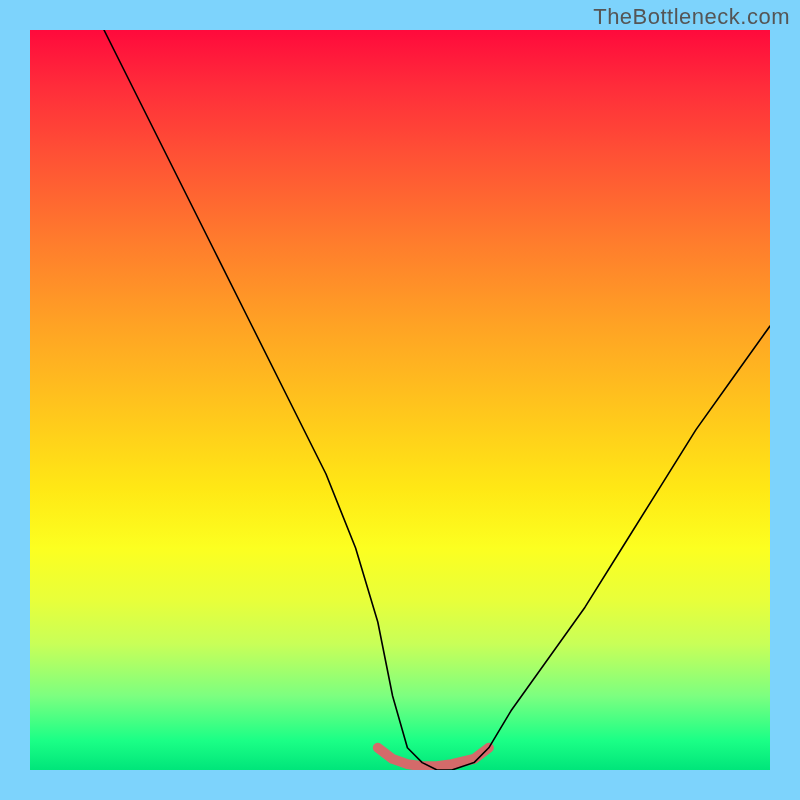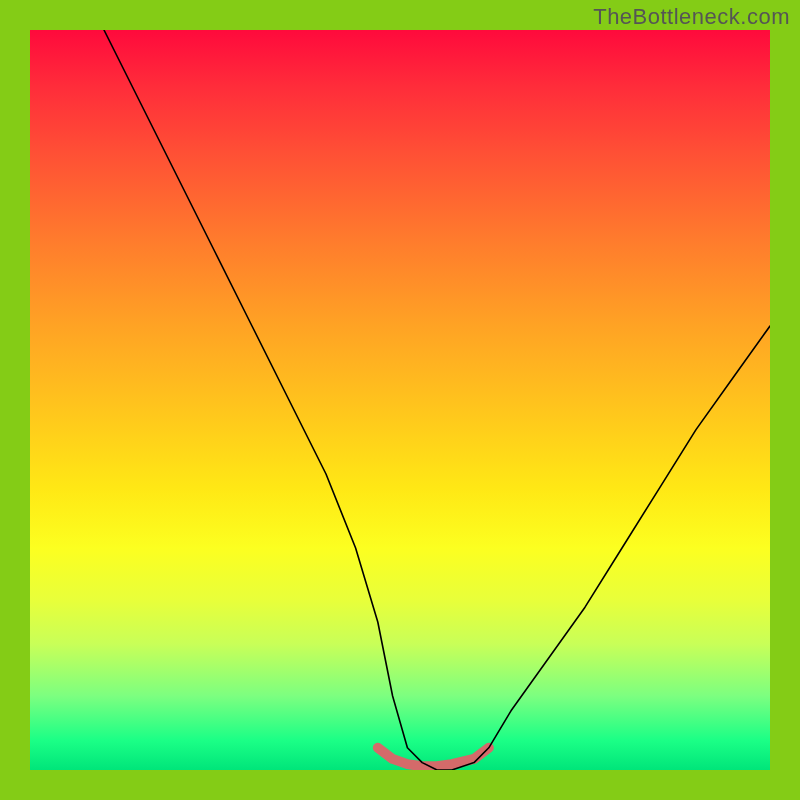--- a/index.html
+++ b/index.html
@@ -8,21 +8,21 @@
     width: 800px;
     height: 800px;
     background: #000;
     font-family: Arial, Helvetica, sans-serif;
     overflow: hidden;
   }
   .frame {
     position: relative;
     width: 800px;
     height: 800px;
-    background: #84cc16;
+    background: #7dd3fc;
   }
   .watermark {
     position: absolute;
     top: 4px;
     right: 10px;
     color: #555;
     font-size: 22px;
     font-weight: 500;
     letter-spacing: 0.5px;
     z-index: 30;

